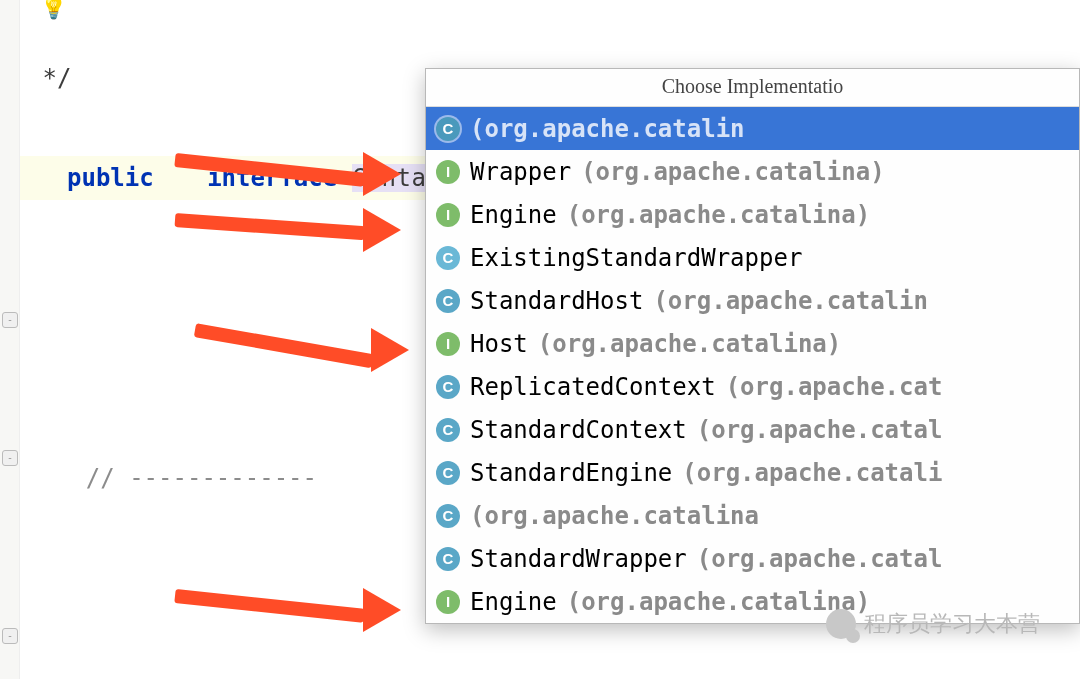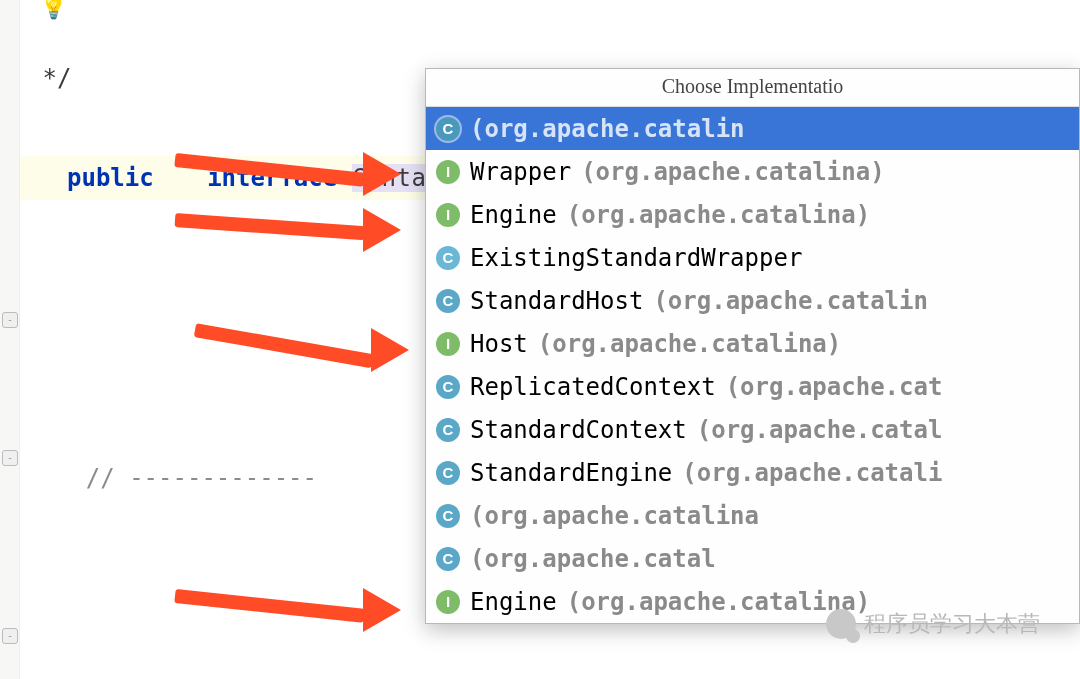--- a/index.html
+++ b/index.html
@@ -263,20 +263,21 @@
         <div class="type-icon icon-c">C</div>
         <span>StandardEngine </span>
         <span class="pkg">(org.apache.catali</span>
       </div>
       <div class="popup-item">
         <div class="type-icon icon-c">C</div>
         <span class="pkg">(org.apache.catalina</span>
       </div>
       <div class="popup-item">
         <div class="type-icon icon-c">C</div>
+        <span>StandardWrapper </span>
         <span class="pkg">(org.apache.catal</span>
       </div>
       <div class="popup-item">
         <div class="type-icon icon-i">I</div>
         <span>Engine </span>
         <span class="pkg">(org.apache.catalina)</span>
       </div>
     </div>
 </div>
 

